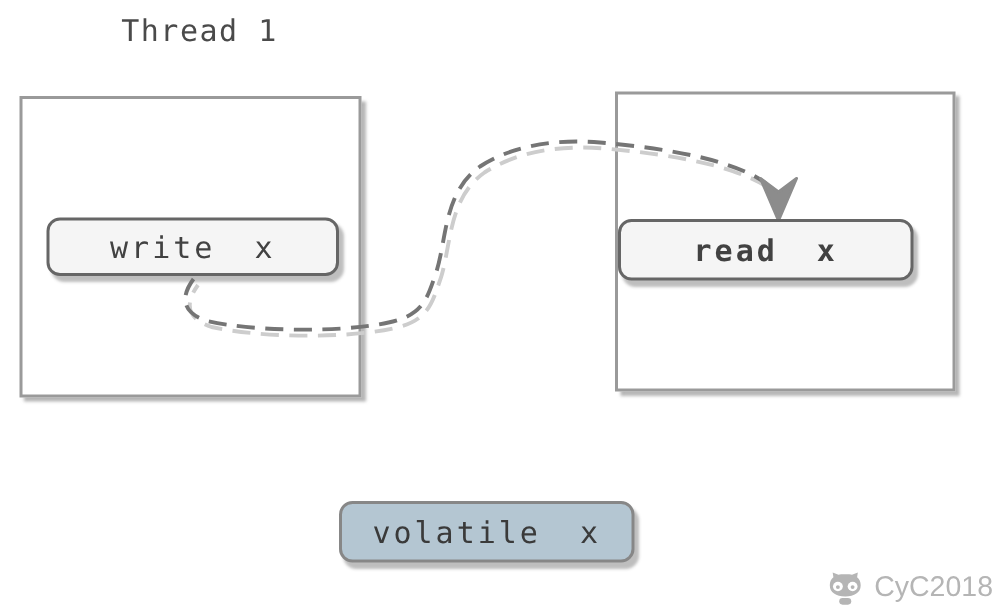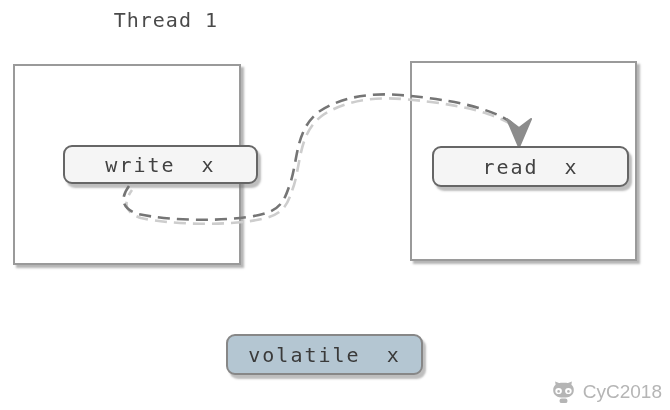--- a/index.html
+++ b/index.html
@@ -1,41 +1,41 @@
 <!DOCTYPE html>
 <html style="--text: #4a4a4a; --box-border: #9a9a9a; --node-border: #666666; --node-fill: #f5f5f5; --volatile-fill: #b4c6d2; --arrow-dark: #757575; --arrow-light: #cdcdcd; --arrowhead: #8c8c8c; --watermark: #b5b5b5;"><head>
 <meta charset="utf-8">
 <style>
   html,body{margin:0;padding:0;background:#ffffff;}
   .canvas{
     position:relative;width:670px;height:410px;background:#fff;overflow:hidden;
     font-family:"DejaVu Sans Mono","Liberation Mono",monospace;
   }
   .thread-title{
-    position:absolute;width:170px;text-align:right;
+    position:absolute;width:170px;text-align:center;
     font-size:20px;letter-spacing:1px;color:var(--text,#4a4a4a);
   }
   .thread-title.t1{left:48px;top:8px;}
   .thread-title.t2{left:444px;top:3px;}
   .thread-box{
     position:absolute;background:#fff;border:2px solid var(--box-border,#9a9a9a);
     box-shadow:3px 3px 2px rgba(120,120,120,0.55);
   }
   .thread-box.t1box{left:13px;top:64px;width:224px;height:197px;}
   .thread-box.t2box{left:410px;top:61px;width:223px;height:196px;}
   .node{
     position:absolute;display:flex;align-items:center;justify-content:center;
     border-radius:9px;font-size:20px;letter-spacing:2px;word-spacing:12px;
     color:#424242;border:2px solid var(--node-border,#666666);
     background:var(--node-fill,#f5f5f5);
     box-shadow:3px 4px 2px rgba(110,110,110,0.45);
     z-index:3;
   }
-  .node.write{left:31px;top:145px;width:191px;height:35px;margin-left:32px;}
-  .node.read{left:432px;top:146px;width:193px;height:37px;}
+  .node.write{left:31px;top:145px;width:191px;height:35px;}
+  .node.read{left:412px;top:146px;width:193px;height:37px;font-weight:bold;}
   .node.volatile{
     left:226px;top:334px;width:193px;height:37px;
     background:var(--volatile-fill,#b4c6d2);border-color:#878787;color:#3a3a3a;
   }
   .arrow-layer{position:absolute;left:0;top:0;z-index:2;pointer-events:none;}
   .watermark{
     position:absolute;right:8px;bottom:6px;display:flex;align-items:center;gap:6px;
     color:var(--watermark,#b5b5b5);font-family:"Liberation Sans",sans-serif;
     font-size:19px;font-weight:normal;
   }

